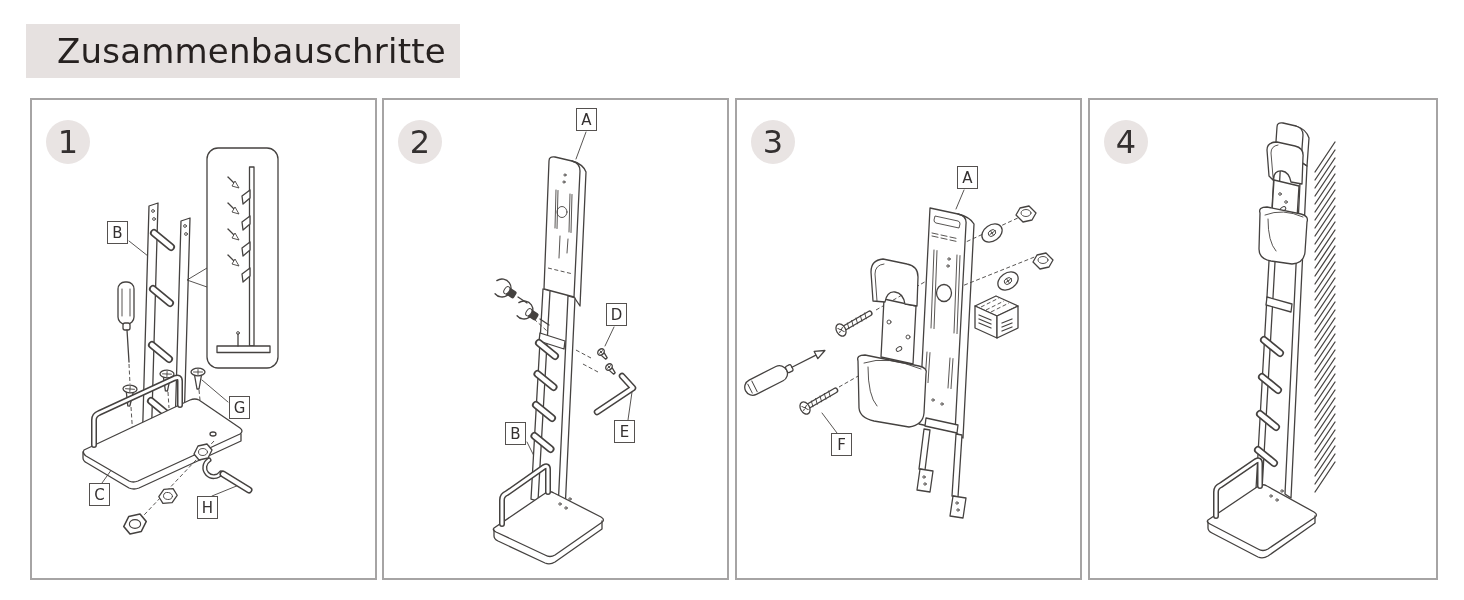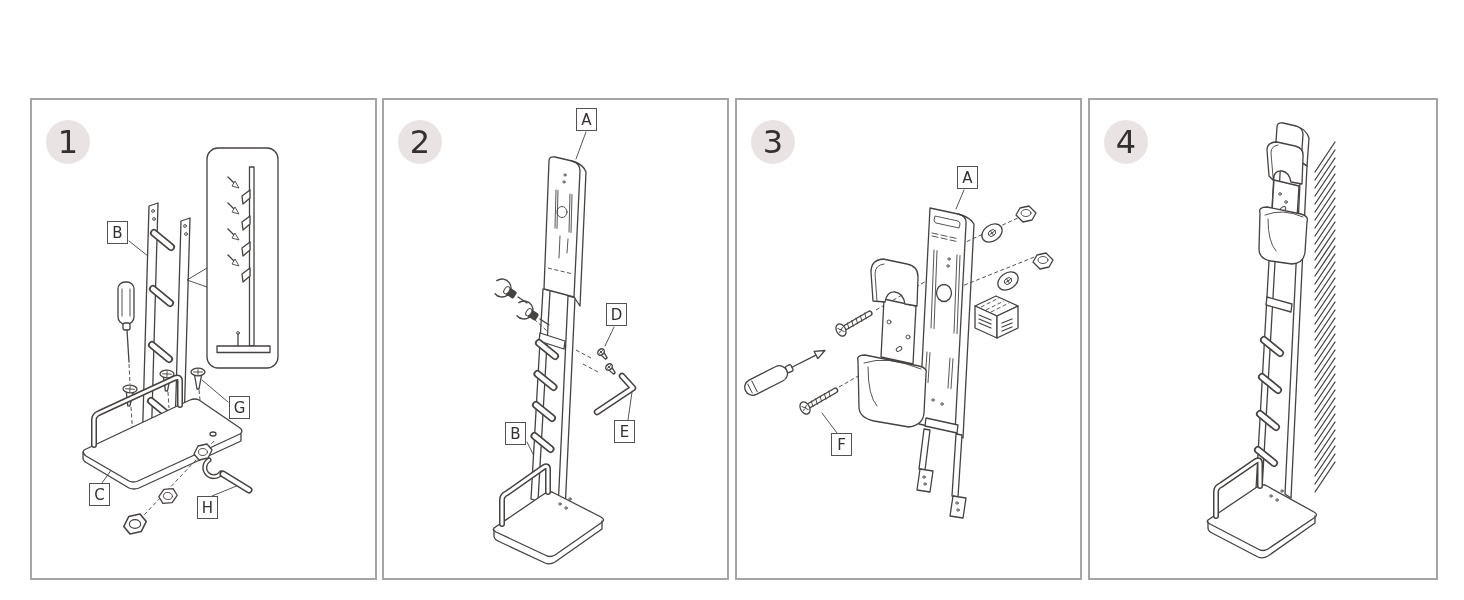--- a/index.html
+++ b/index.html
@@ -23,20 +23,21 @@
   svg .dsh{stroke:#454240;stroke-width:0.9;fill:none;stroke-dasharray:4 2.5}
   svg .to{stroke:#454240;fill:none;stroke-linecap:round;stroke-linejoin:round}
   svg .ti{stroke:#fff;fill:none;stroke-linecap:round;stroke-linejoin:round}
   svg .dk{fill:#454240;stroke:none}
 </style>
 </head>
 <body>
 
 <div class="page">
 
+  <div class="title-bar">Zusammenbauschritte</div>
 
   <section class="panel" style="left:30px;width:347px;">
     <div class="badge">
       <span>1</span>
     </div>
     <svg width="343" height="478" viewBox="0 0 343 478">
 
       <g>
         <path class="s th" d="M97,141 L121,160"></path>
         <path class="s th" d="M70,383 L80,369"></path>

